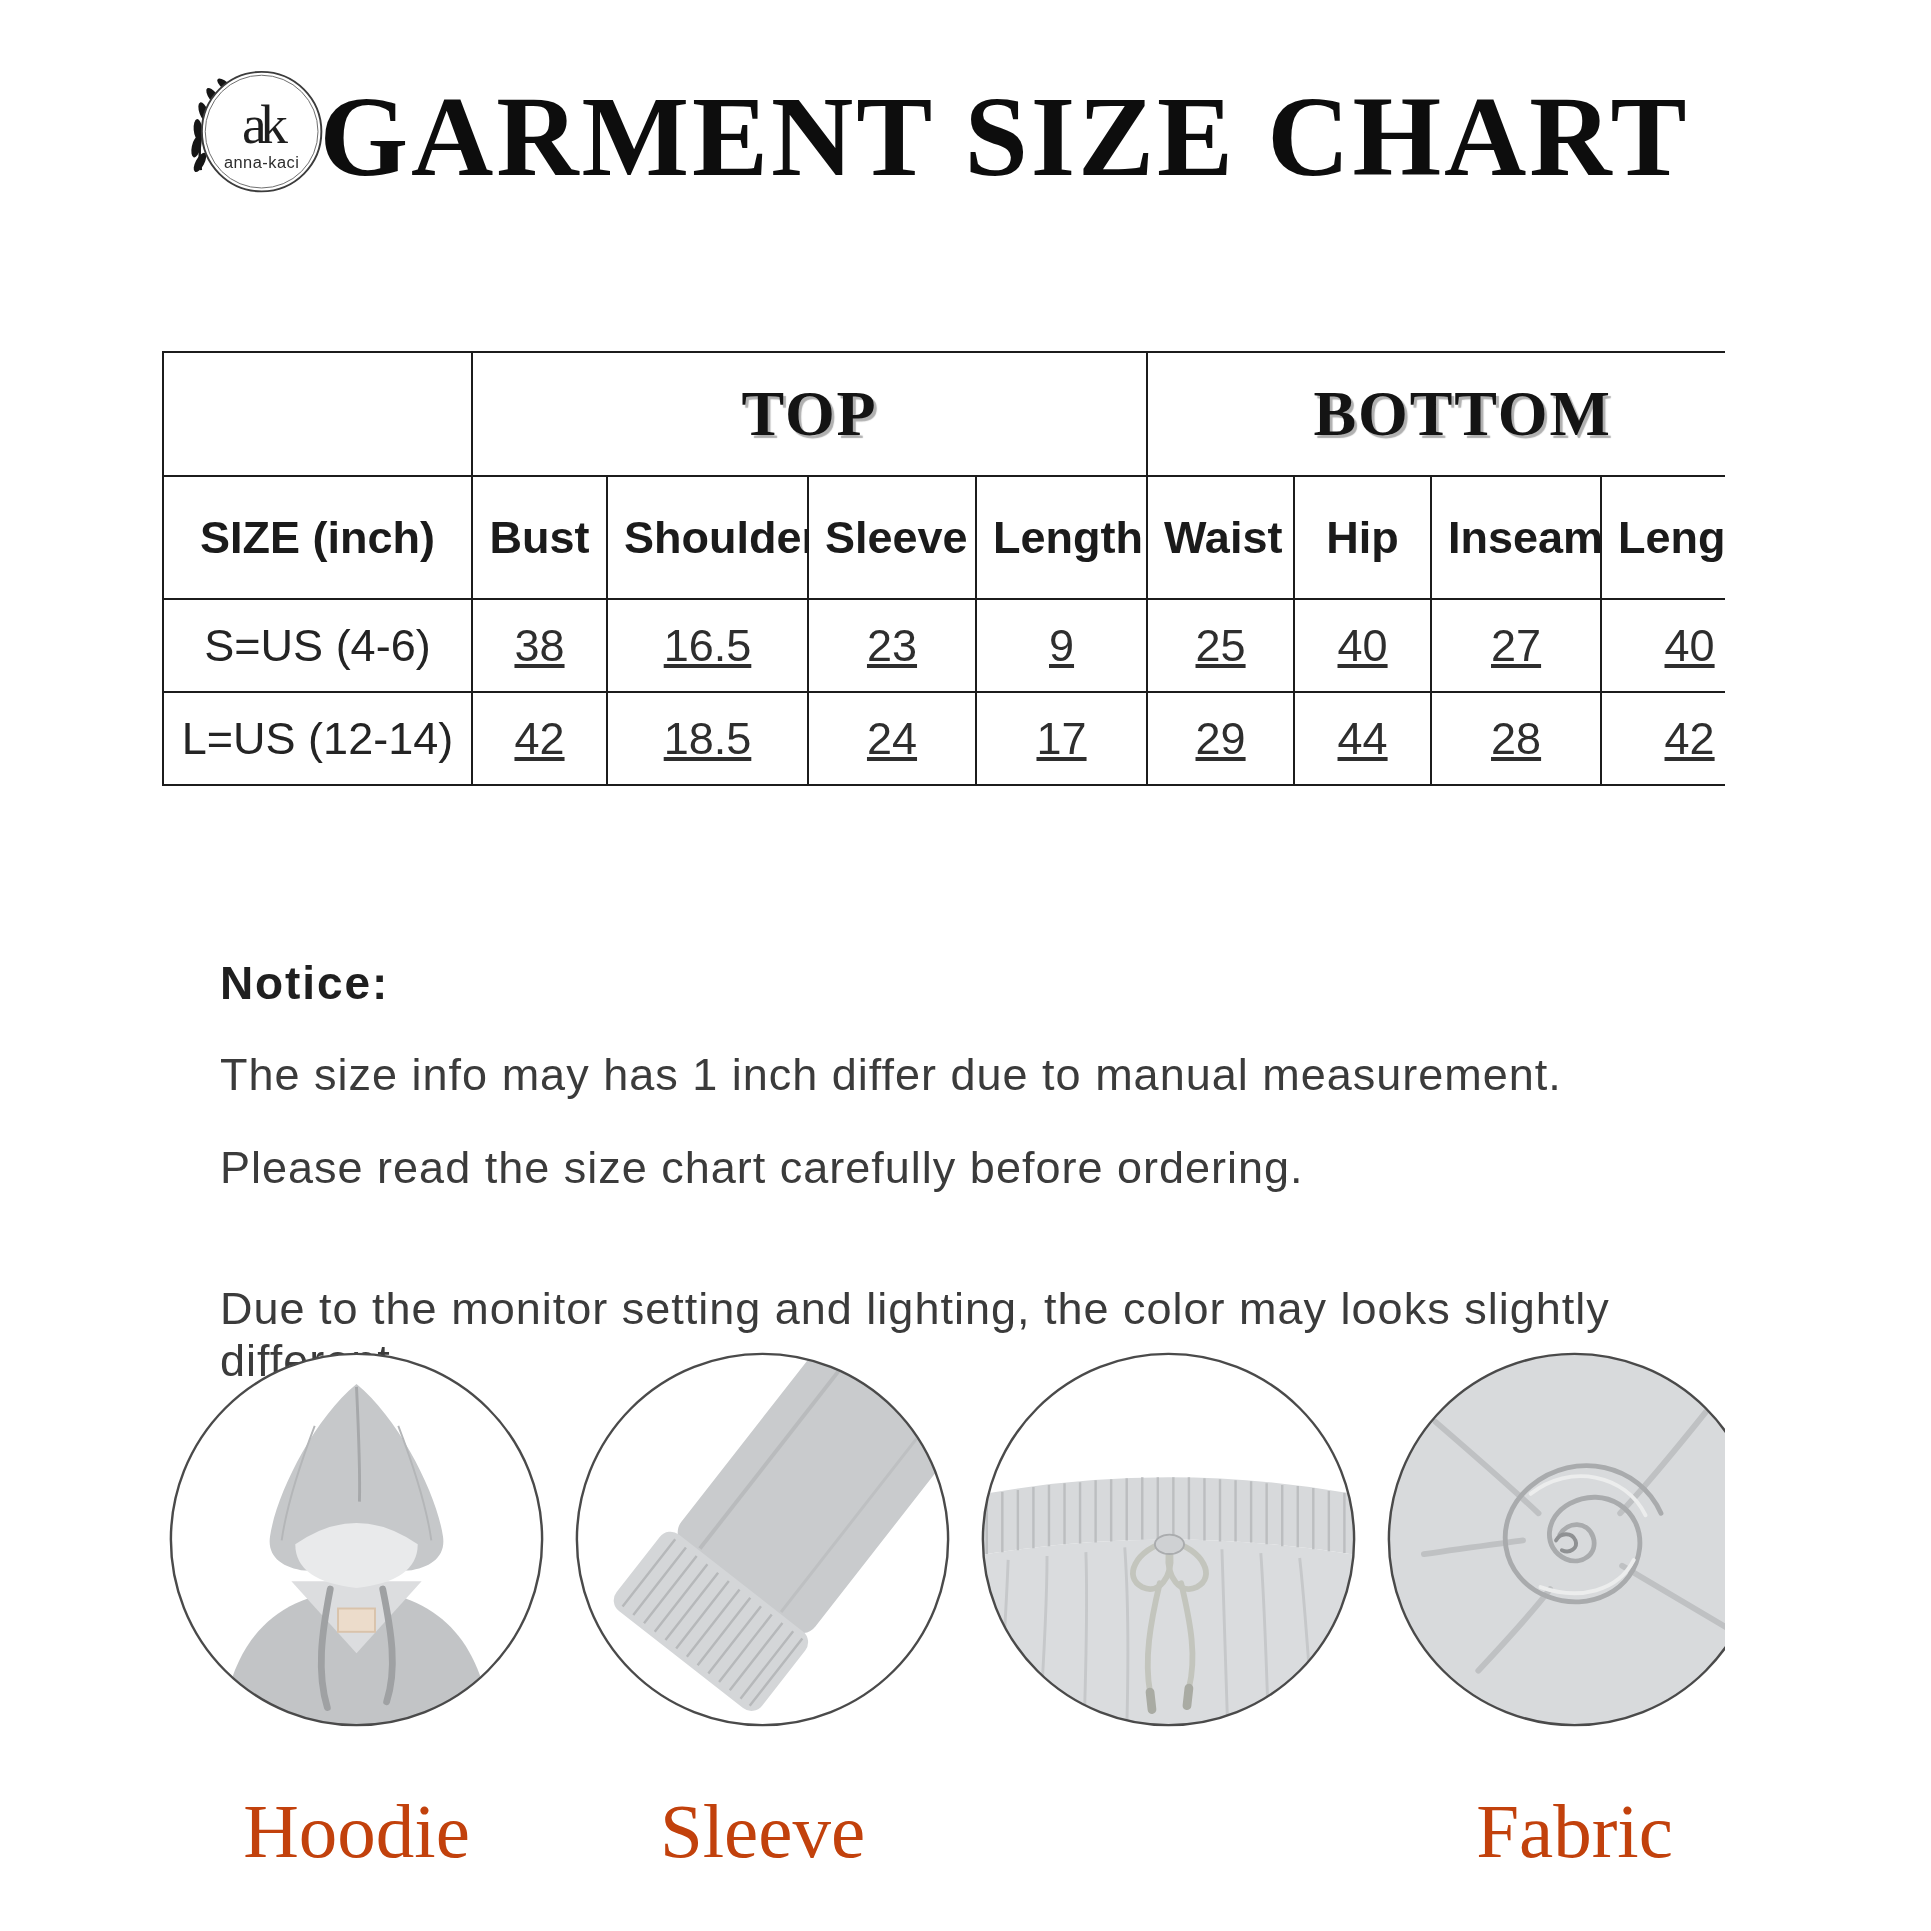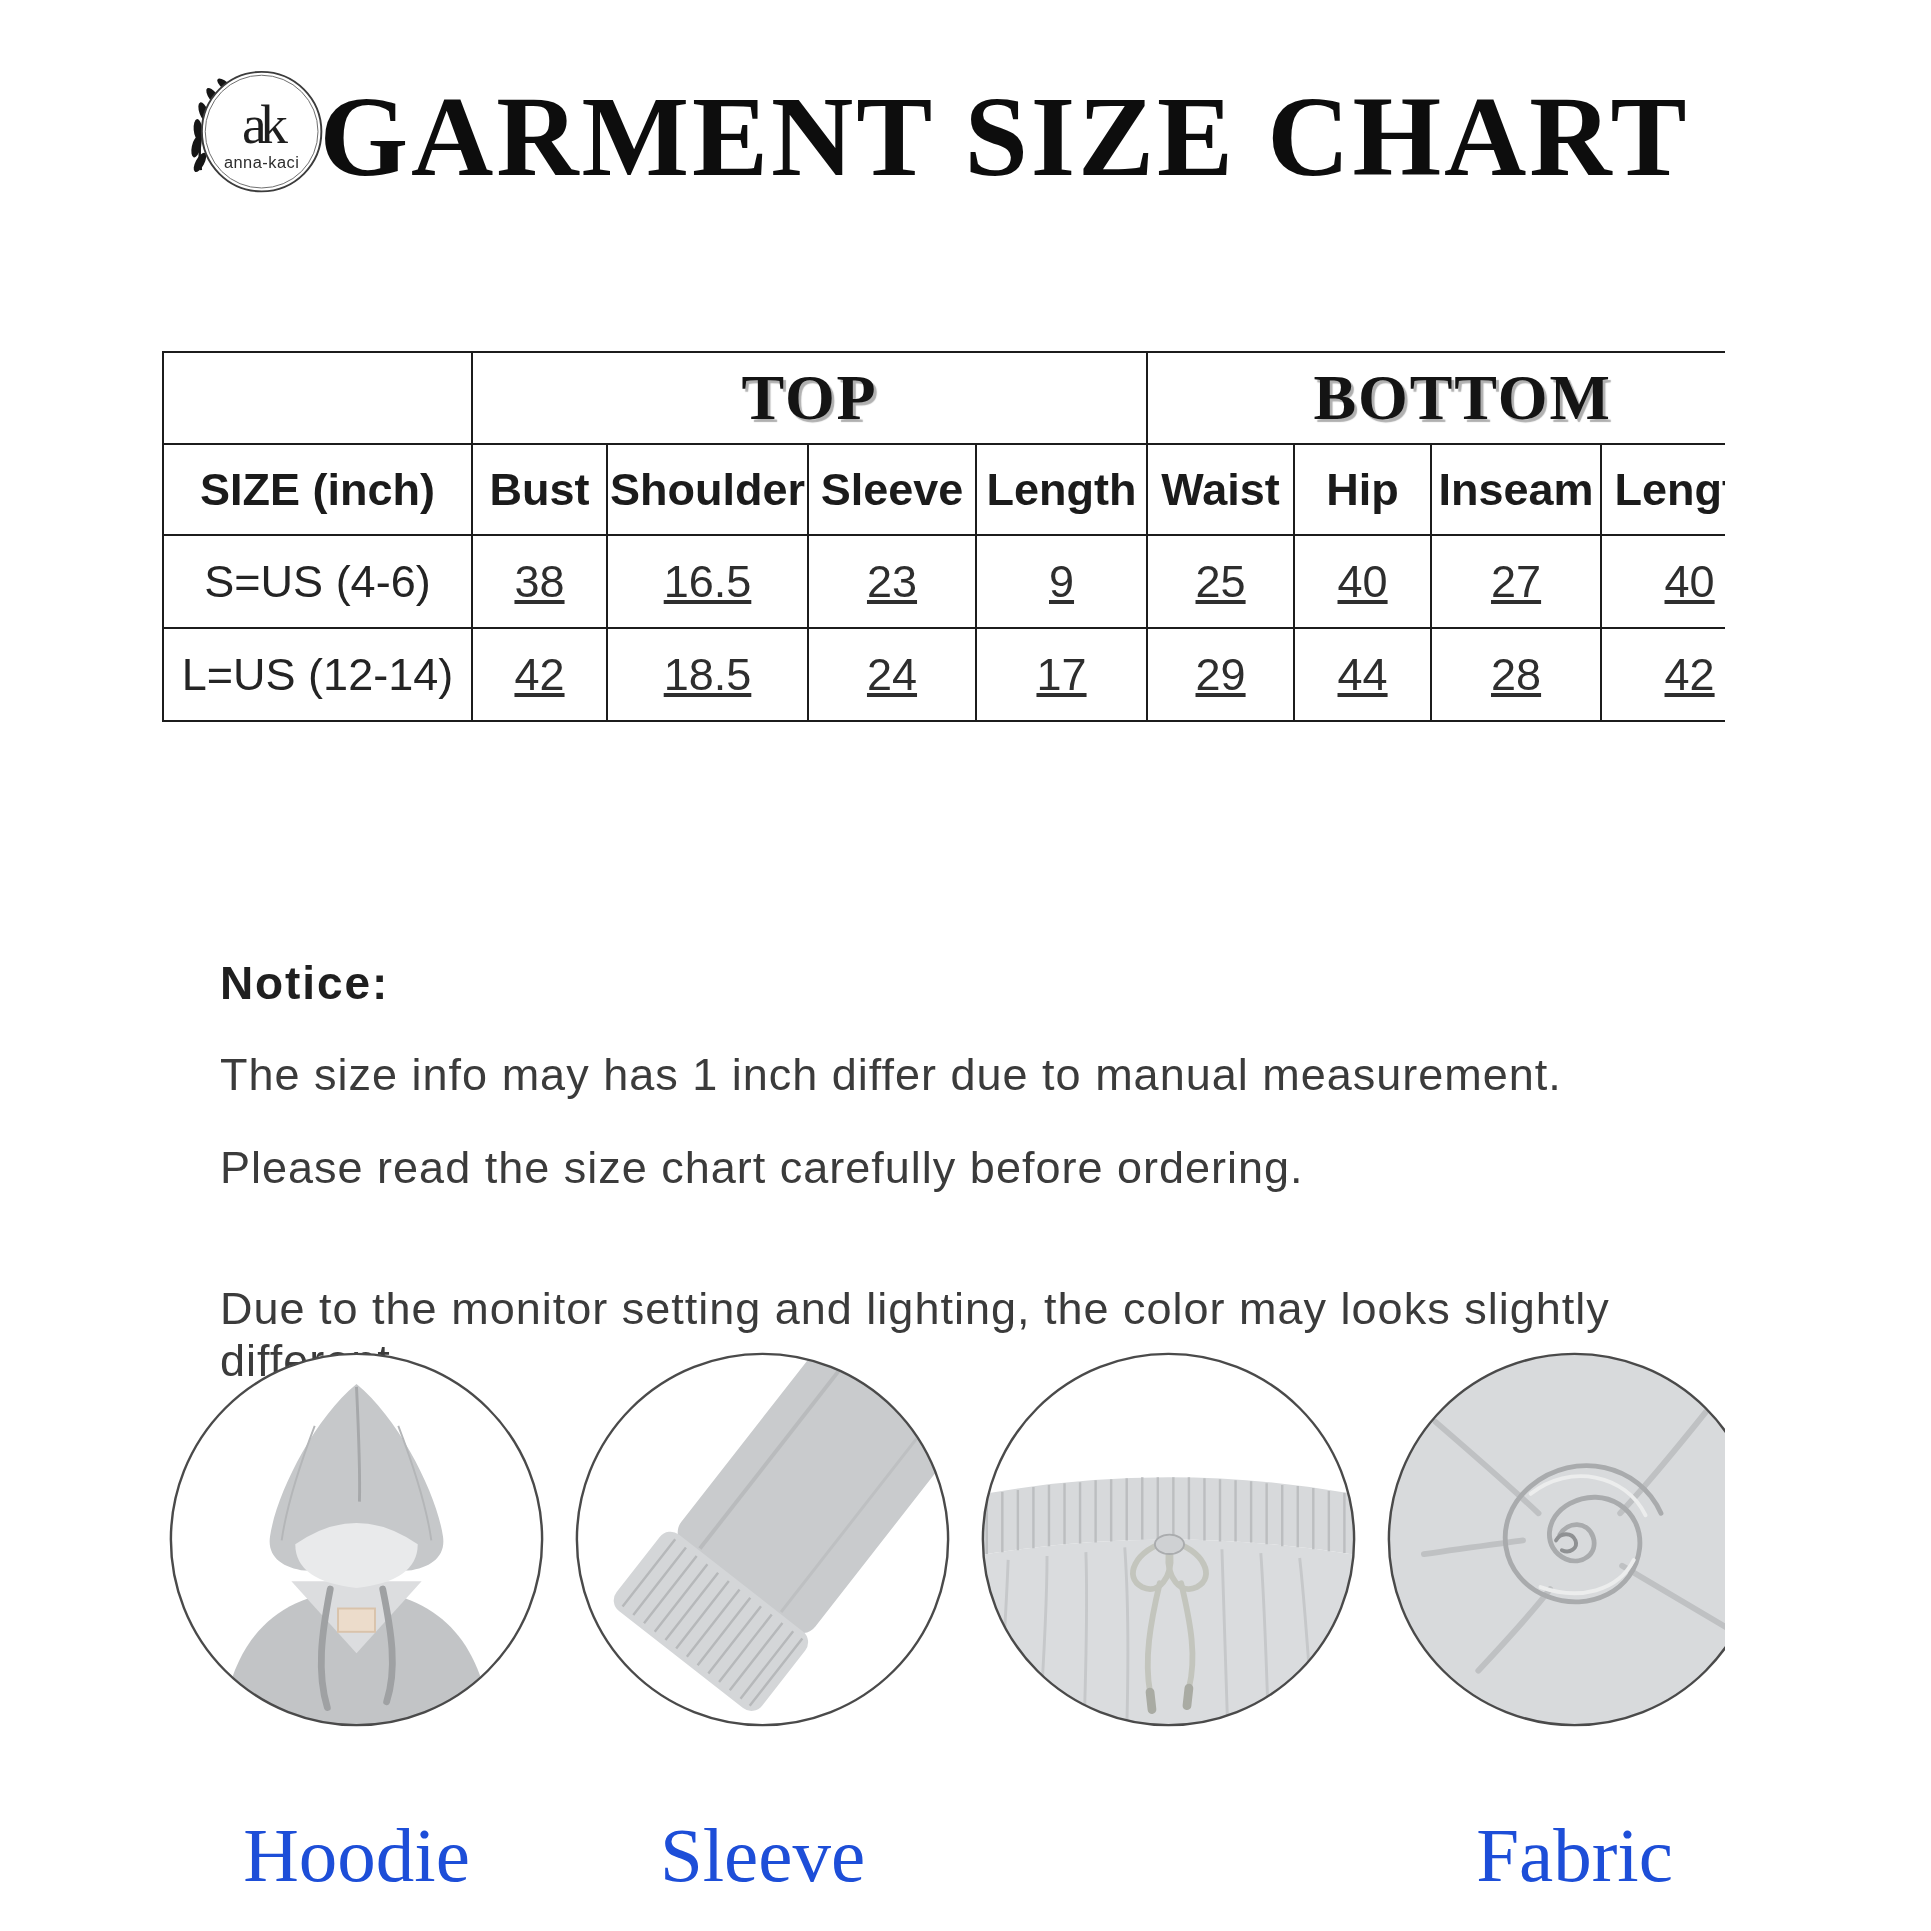--- a/index.html
+++ b/index.html
@@ -28,21 +28,21 @@
   }
   
   .size-table{
     position:absolute;top:351px;left:162px;
     width:1614px;
     border-collapse:collapse;table-layout:fixed;
     background:#ffffff;
   }
   .size-table th,.size-table td{
     border:2.9px solid #1c1c1c;
-    padding:0;
+    padding:16px;
     text-align:center;
     vertical-align:middle;
     overflow:hidden;
     white-space:nowrap;
   }
   .group-row th{height:90px;}
   .cols-row th{height:89px;}
   .size-table tbody tr{height:93px;}
   .group-header{
     font-family:"Liberation Serif","DejaVu Serif",serif;
@@ -60,23 +60,23 @@
   .notice-line{font-size:45px;letter-spacing:1px;color:#3b3b3b;margin:0 0 41px 0;}
   .notice-extra{margin-top:89px;}
   
   .features{
     position:absolute;top:1350px;left:167px;width:1599px;
     display:flex;gap:27px;
   }
   .feature{width:379px;display:flex;flex-direction:column;align-items:center;}
   .feature-circle{width:379px;height:379px;display:block;}
   .feature-label{
-    margin-top:88px;
+    margin-top:64px;
     font-family:"Liberation Serif","DejaVu Serif",serif;
-    font-size:77px;color:#1d4ed8;line-height:1;
+    font-size:77px;color:#c2410c;line-height:1;
     white-space:nowrap;
   }
 </style>
 </head>
 <body>
 
 <div class="page">
 
   <div class="header">
     <svg class="logo" width="159" height="145" viewBox="0 0 165 150">

